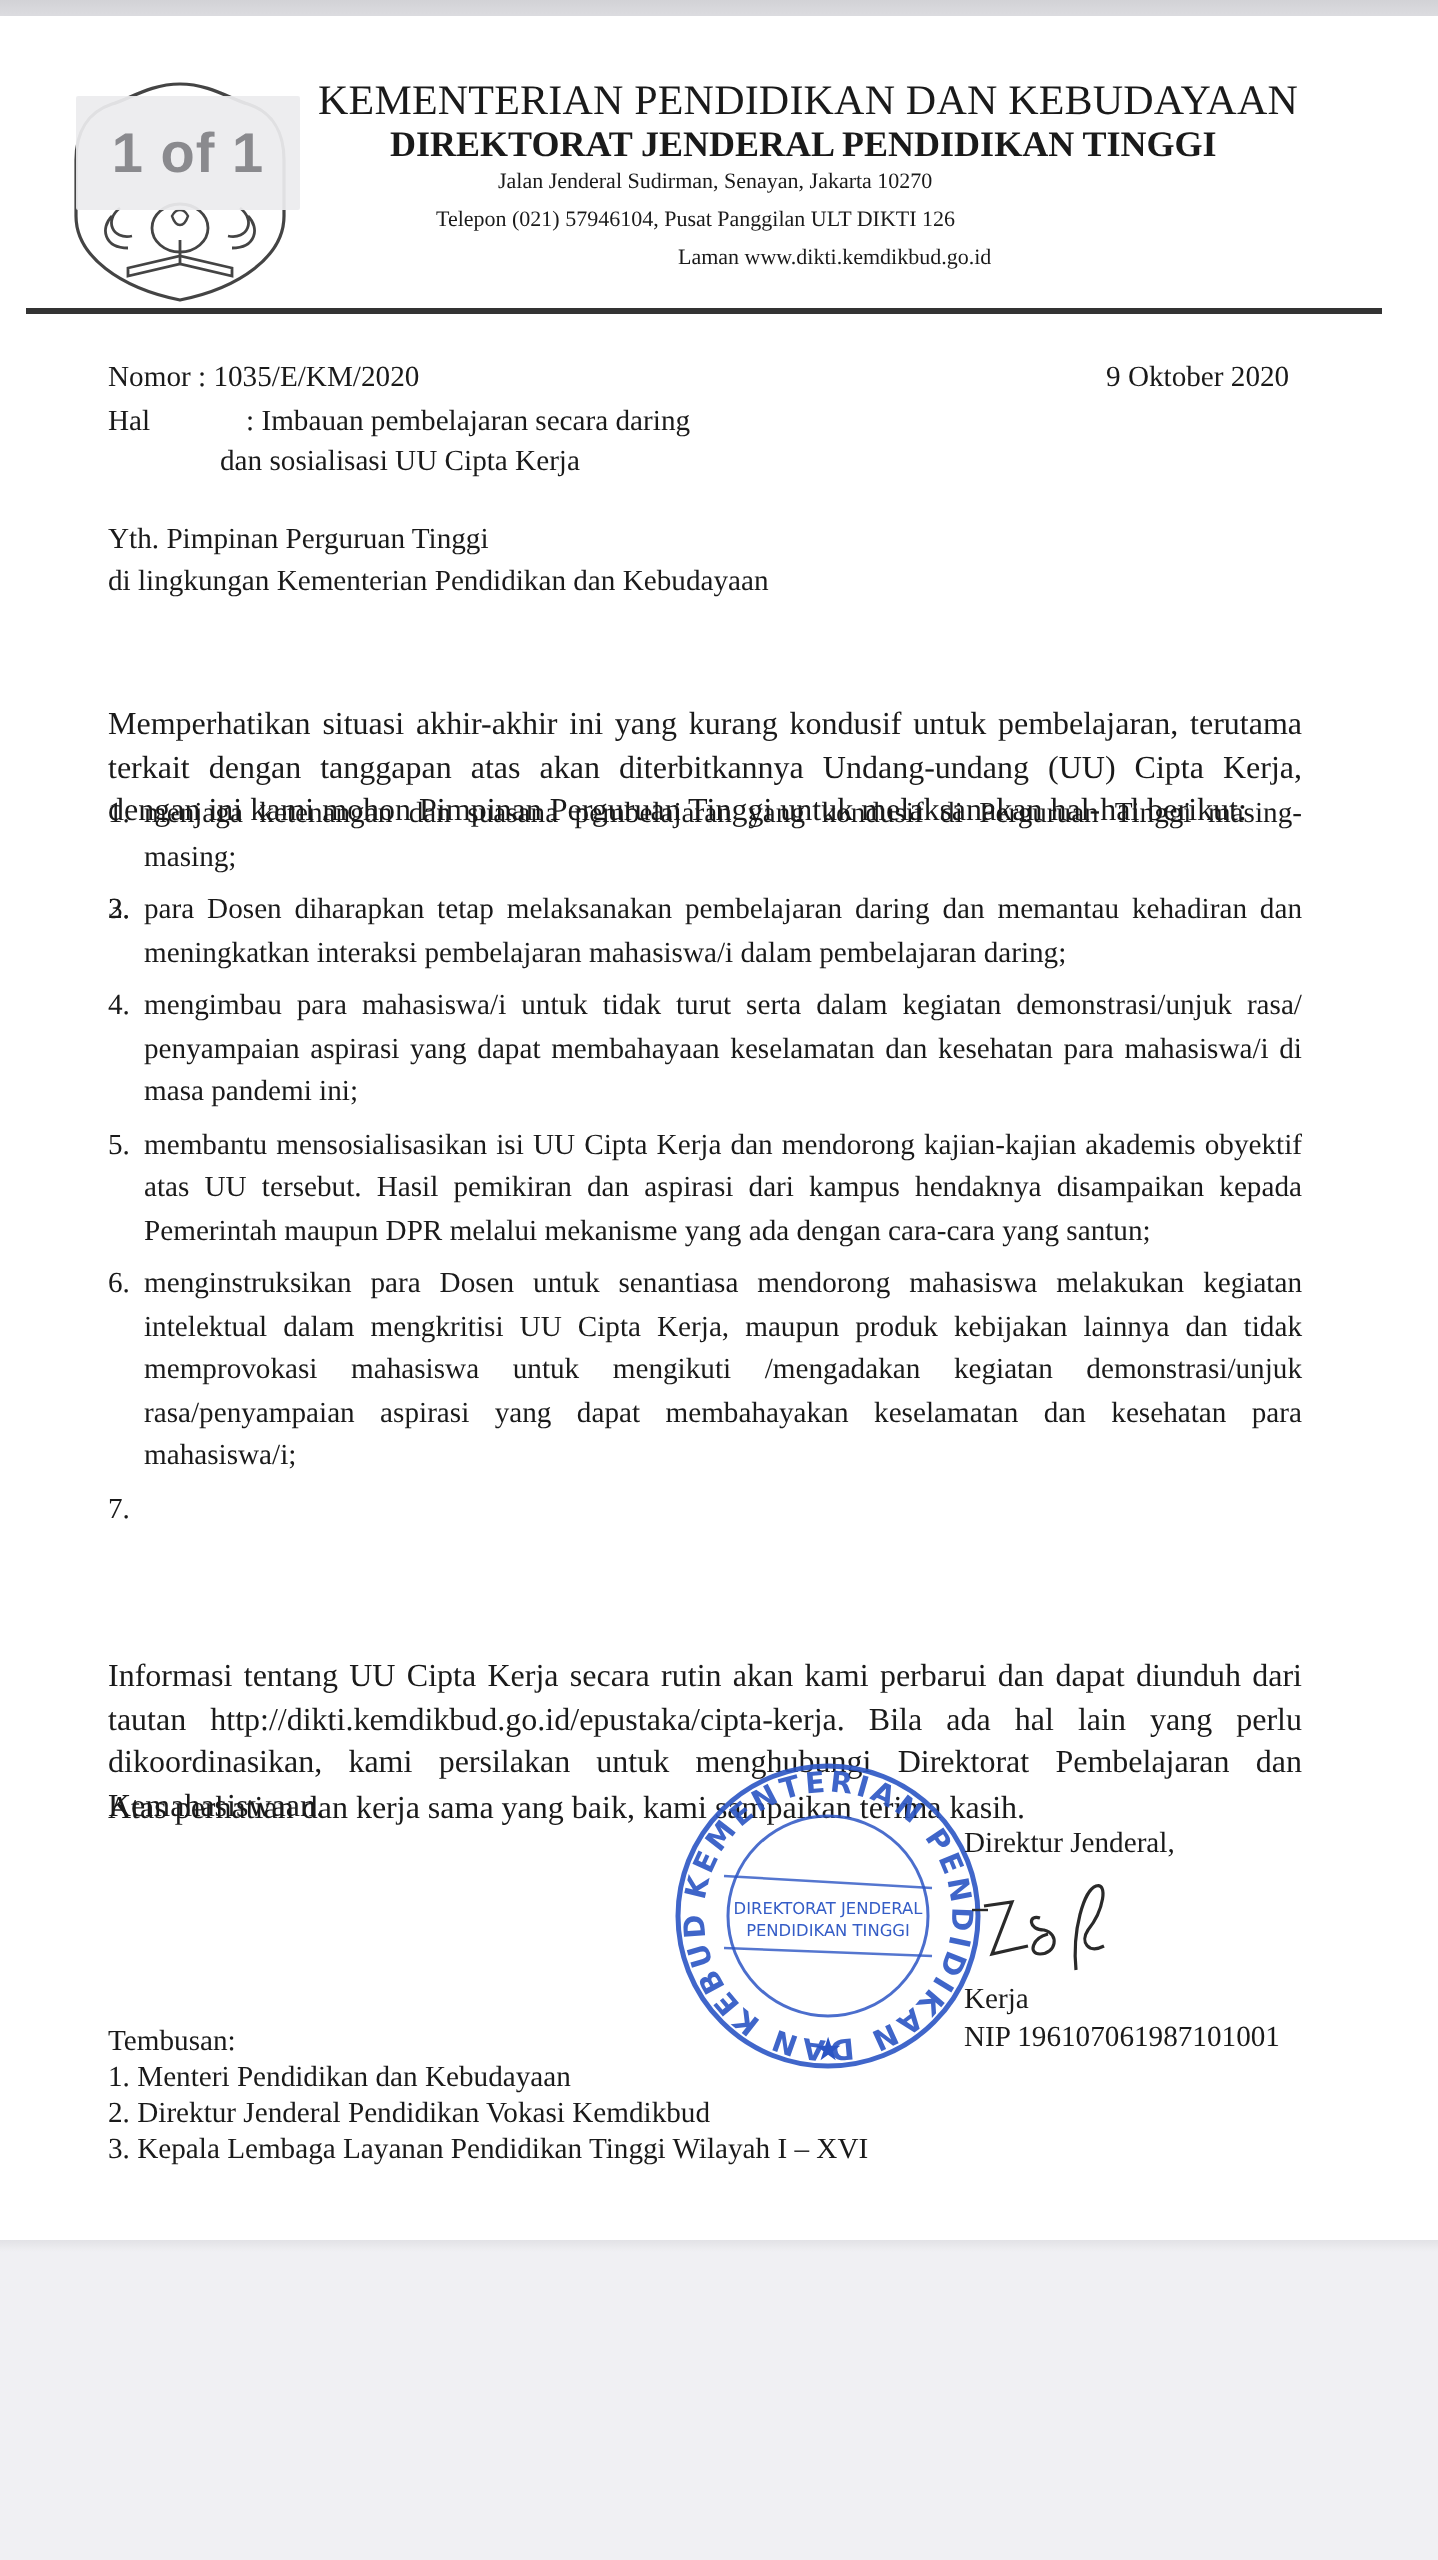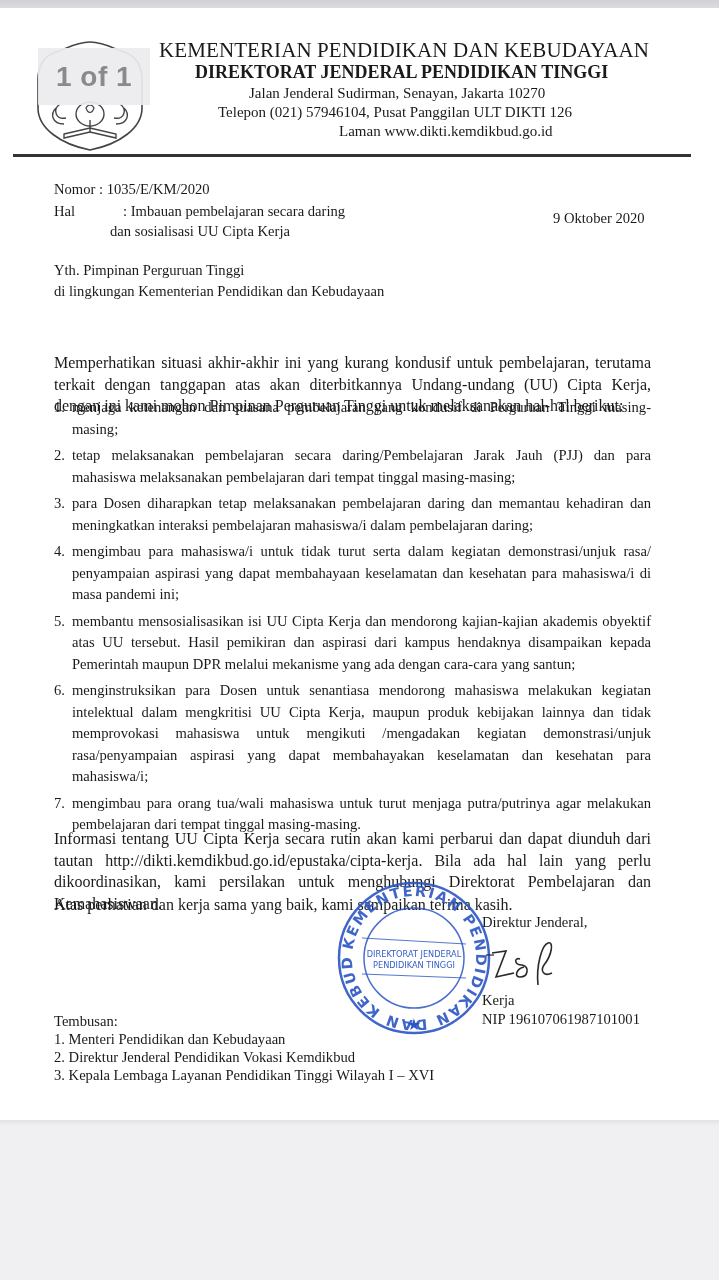--- a/index.html
+++ b/index.html
@@ -40,34 +40,34 @@
     }
     .lh-1 {
       position: absolute; left: 159px; top: 38px; width: 500px;
       font-size: 21px; letter-spacing: 0.1px; white-space: nowrap;
     }
     .lh-2 {
       position: absolute; left: 195px; top: 62px; width: 440px;
       font-size: 18px; font-weight: bold; white-space: nowrap;
     }
     .lh-3, .lh-4, .lh-5 {
-      position: absolute; font-size: 15px; white-space: nowrap; text-align: center;
+      position: absolute; font-size: 11px; white-space: nowrap; text-align: center;
     }
     .lh-3 { left: 249px; top: 85px; }
     .lh-4 { left: 218px; top: 104px; }
     .lh-5 { left: 291px; top: 123px; margin-left: 48px; }
     .rule {
       position: absolute; left: 13px; top: 154px; width: 678px; height: 3px;
       background: #333;
     }
 
     
     .txt { position: absolute; font-size: 14.6px; line-height: 22px; white-space: nowrap; }
     .meta-nomor { left: 54px; top: 178px; }
-    .meta-date { left: 553px; top: 178px; margin-top: 29px; }
+    .meta-date { left: 553px; top: 178px; }
     .meta-hal-label { left: 54px; top: 200px; }
     .meta-hal-value { left: 103px; top: 200px; margin-left: 20px; }
     .meta-hal-value2 { left: 110px; top: 220px; }
     .recipient-1 { left: 54px; top: 259px; }
     .recipient-2 { left: 54px; top: 280px; }
 
     .para {
       position: absolute; left: 54px; width: 597px;
       font-size: 16px; line-height: 21.5px;
       text-align: justify;
@@ -134,26 +134,26 @@
 <div class="txt meta-hal-value">: Imbauan pembelajaran secara daring</div>
 <div class="txt meta-hal-value2">dan sosialisasi UU Cipta Kerja</div>
 
 <div class="txt recipient-1">Yth. Pimpinan Perguruan Tinggi</div>
 <div class="txt recipient-2">di lingkungan Kementerian Pendidikan dan Kebudayaan</div>
 
 <p class="para intro">Memperhatikan situasi akhir-akhir ini yang kurang kondusif untuk pembelajaran, terutama terkait dengan tanggapan atas akan diterbitkannya Undang-undang (UU) Cipta Kerja, dengan ini kami mohon Pimpinan Perguruan Tinggi untuk melaksanakan hal-hal berikut:</p>
 
 <ol class="list">
   <li><span class="num">1.</span><span>menjaga ketenangan dan suasana pembelajaran yang kondusif di Perguruan Tinggi masing-masing;</span></li>
-  <li><span class="num">2.</span><span>tetap melaksanakan pembelajaran secara daring/Pembelajaran Jarak Jauh (PJJ) dan para mahasiswa melaksanakan pembelajaran dari tempat tinggal masing-masing;</span></li>
+  <li><span class="num">2.</span></li>
   <li><span class="num">3.</span><span>para Dosen diharapkan tetap melaksanakan pembelajaran daring dan memantau kehadiran dan meningkatkan interaksi pembelajaran mahasiswa/i dalam pembelajaran daring;</span></li>
   <li><span class="num">4.</span><span>mengimbau para mahasiswa/i untuk tidak turut serta dalam kegiatan demonstrasi/unjuk rasa/ penyampaian aspirasi yang dapat membahayaan keselamatan dan kesehatan para mahasiswa/i di masa pandemi ini;</span></li>
   <li><span class="num">5.</span><span>membantu mensosialisasikan isi UU Cipta Kerja dan mendorong kajian-kajian akademis obyektif atas UU tersebut. Hasil pemikiran dan aspirasi dari kampus hendaknya disampaikan kepada Pemerintah maupun DPR melalui mekanisme yang ada dengan cara-cara yang santun;</span></li>
   <li><span class="num">6.</span><span>menginstruksikan para Dosen untuk senantiasa mendorong mahasiswa melakukan kegiatan intelektual dalam mengkritisi UU Cipta Kerja, maupun produk kebijakan lainnya dan tidak memprovokasi mahasiswa untuk mengikuti /mengadakan kegiatan demonstrasi/unjuk rasa/penyampaian aspirasi yang dapat membahayakan keselamatan dan kesehatan para mahasiswa/i;</span></li>
-  <li><span class="num">7.</span><span>mengimbau para orang tua/wali mahasiswa untuk turut menjaga putra/putrinya agar melakukan pembelajaran dari tempat tinggal masing-masing.</span></li>
+  <li><span class="num">7.</span></li>
 </ol>
 
 <p class="para info">Informasi tentang UU Cipta Kerja secara rutin akan kami perbarui dan dapat diunduh dari tautan http://dikti.kemdikbud.go.id/epustaka/cipta-kerja. Bila ada hal lain yang perlu dikoordinasikan, kami persilakan untuk menghubungi Direktorat Pembelajaran dan Kemahasiswaan.</p>
 <p class="para closing">Atas perhatian dan kerja sama yang baik, kami sampaikan terima kasih.</p>
 
 <svg class="stamp" viewBox="0 0 156 156">
   <defs>
     <path id="stampArc" d="M 78 78 m -62 0 a 62 62 0 1 1 124 0 a 62 62 0 1 1 -124 0"></path>
   </defs>
   <circle cx="78" cy="78" r="75" fill="none" stroke="#2b55c4" stroke-width="2.5" opacity="0.9"></circle>

